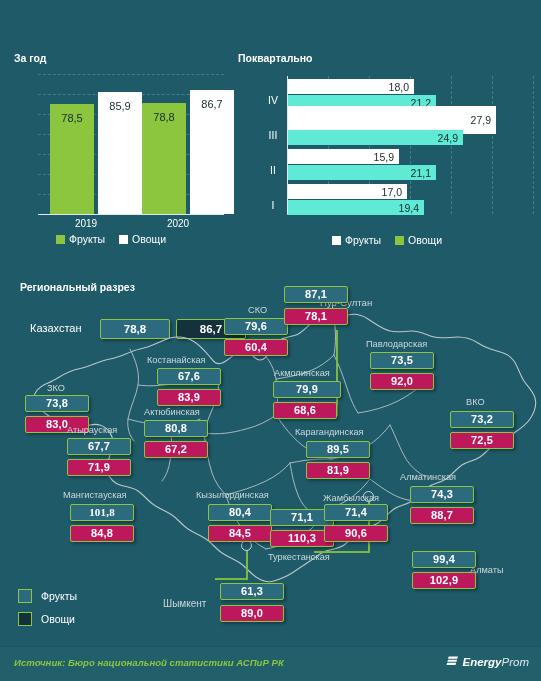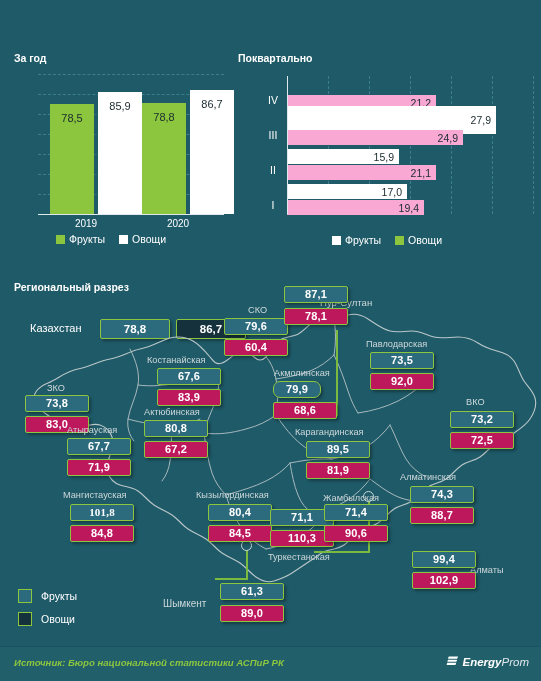--- a/index.html
+++ b/index.html
@@ -62,21 +62,21 @@
   #quarterly .qplot{position:absolute;left:49px;top:24px;width:246px;height:138px;}
   #quarterly .vgrid{
     position:absolute;top:0;height:138px;width:0;border-left:1px dashed #3b7f8d;
   }
   #quarterly .yaxis{
     position:absolute;left:49px;top:24px;height:138px;width:0;
     border-left:1.5px solid #dfeaec;
   }
   .hbar{position:absolute;left:0;}
   .hbar.fruit{background:#ffffff;}
-  .hbar.veg{background:#f9a8d4;text-align:right;}
+  .hbar.veg{background:#5eead4;text-align:right;}
   .hbar .hlab{
     position:absolute;right:5px;top:50%;transform:translateY(-50%);
     font-size:10.5px;color:#1a2a2e;
   }
   #quarterly .qtick{
     position:absolute;left:24px;width:22px;text-align:center;
     font-size:10.5px;color:#ffffff;
   }
 
   
@@ -190,20 +190,23 @@
     <div class="sect-title" style="left:0;top:0;">Поквартально</div>
 
     <div class="qplot">
       <div class="vgrid" style="left:41px;"></div>
       <div class="vgrid" style="left:82px;"></div>
       <div class="vgrid" style="left:123px;"></div>
       <div class="vgrid" style="left:164px;"></div>
       <div class="vgrid" style="left:205px;"></div>
       <div class="vgrid" style="left:246px;"></div>
 
+      <div class="hbar fruit" style="top:3px;width:127px;height:15px;">
+        <span class="hlab">18,0</span>
+      </div>
       <div class="hbar veg" style="top:19px;width:149px;height:15px;">
         <span class="hlab">21,2</span>
       </div>
 
       <div class="hbar fruit" style="top:30px;width:197px;height:28px;padding-left:12px;">
         <span class="hlab">27,9</span>
       </div>
       <div class="hbar veg" style="top:54px;width:176px;height:15px;">
         <span class="hlab">24,9</span>
       </div>
@@ -236,21 +239,21 @@
       </span>
       <span class="grp">
         <span class="sw" style="background:#8cc63f;"></span>
         <span>Овощи</span>
       </span>
     </div>
   </div>
 
   <div id="mapsect">
 
-    <div class="sect-title" style="left:14px;top:6px;">Региональный разрез</div>
+    <div class="sect-title" style="left:20px;top:6px;">Региональный разрез</div>
 
     <div class="kzrow-label" style="left:30px;top:47px;">Казахстан</div>
     <div class="kzbox fruit" style="left:100px;top:44px;width:70px;">78,8</div>
     <div class="kzbox veg" style="left:176px;top:44px;width:70px;">86,7</div>
 
     <svg id="kzmap" viewBox="0 0 541 365" aria-hidden="true">
       <g fill="none" stroke="#b9c7c9" stroke-width="1.1" stroke-linejoin="round" stroke-linecap="round">
 
         <path d="M36,130 C30,120 38,112 48,108 C58,104 66,96 78,94
                  C90,92 98,86 110,84 C122,82 130,76 140,74
@@ -337,21 +340,21 @@
 
     <div class="reglabel" style="left:320px;top:22px;font-size:9.6px;">Нур-Султан</div>
     <div class="vbox fruit" style="left:284px;top:11px;width:64px;">87,1</div>
     <div class="vbox veg" style="left:284px;top:33px;width:64px;">78,1</div>
 
     <div class="reglabel" style="left:366px;top:64px;">Павлодарская</div>
     <div class="vbox fruit" style="left:370px;top:77px;width:64px;">73,5</div>
     <div class="vbox veg" style="left:370px;top:98px;width:64px;">92,0</div>
 
     <div class="reglabel" style="left:274px;top:93px;">Акмолинская</div>
-    <div class="vbox fruit" style="left:273px;top:106px;width:48px;border-radius:7px;">79,9</div>
+    <div class="vbox fruit" style="left:273px;top:106px;width:68px;">79,9</div>
     <div class="vbox veg" style="left:273px;top:127px;width:64px;">68,6</div>
 
     <div class="reglabel" style="left:466px;top:122px;">ВКО</div>
     <div class="vbox fruit" style="left:450px;top:136px;width:64px;">73,2</div>
     <div class="vbox veg" style="left:450px;top:157px;width:64px;">72,5</div>
 
     <div class="reglabel" style="left:144px;top:132px;">Актюбинская</div>
     <div class="vbox fruit" style="left:144px;top:145px;width:64px;">80,8</div>
     <div class="vbox veg" style="left:144px;top:166px;width:64px;">67,2</div>
 

